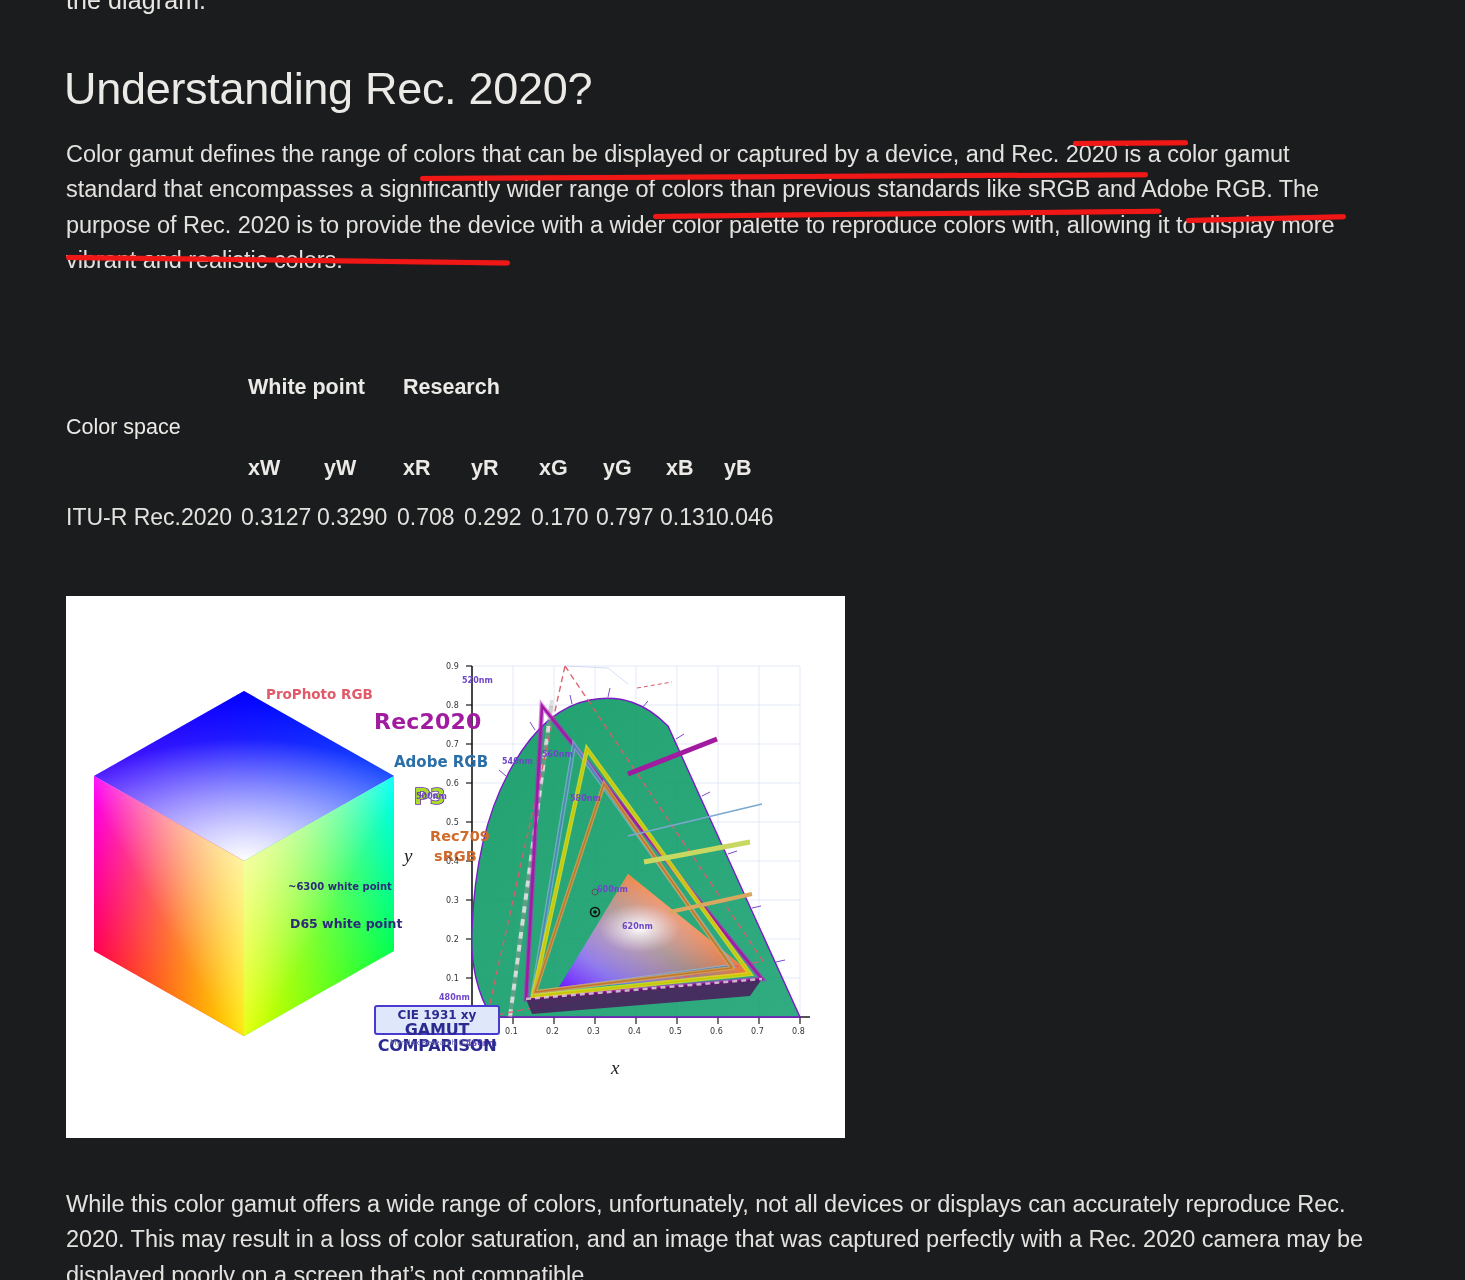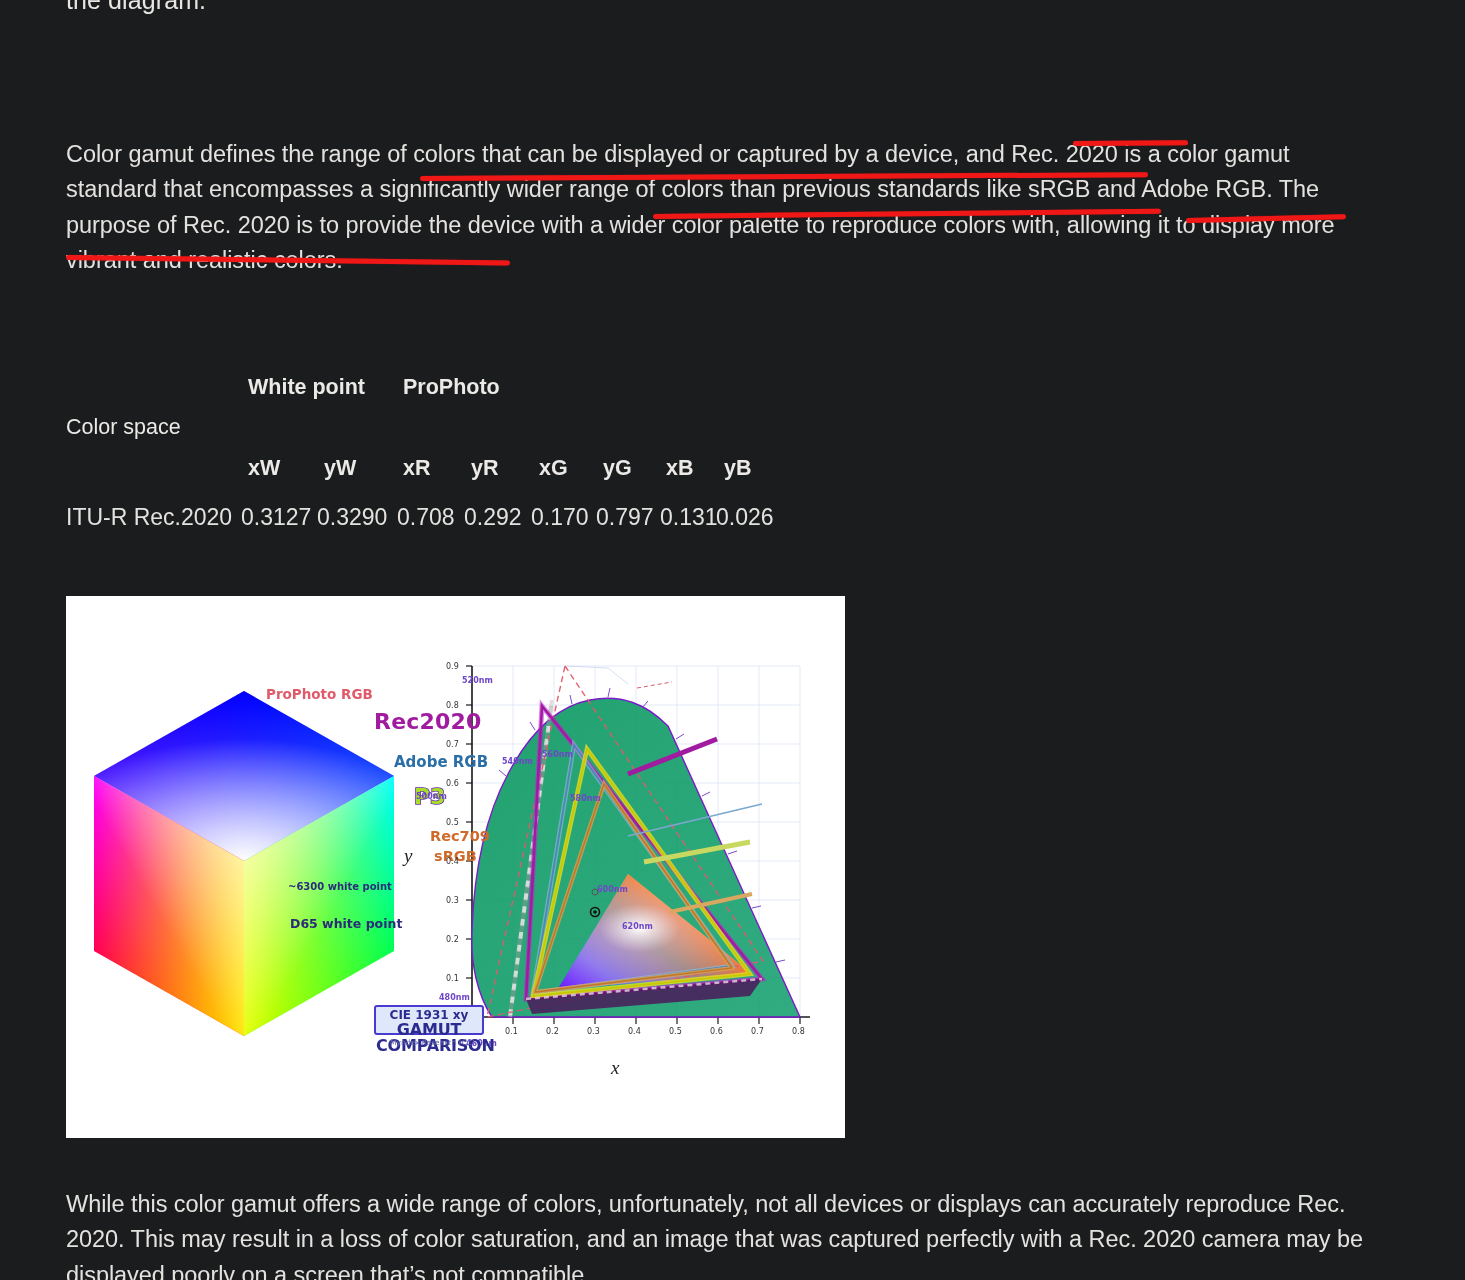--- a/index.html
+++ b/index.html
@@ -122,21 +122,21 @@
   .lbl-rec709   { font-size: 14.5px; font-weight: 600; color: #d06a2a; left: 729px; top: 829px; }
   .lbl-srgb     { font-size: 14.5px; font-weight: 600; color: #d06a2a; left: 733px; top: 849px; }
   .lbl-wp6300   { font-size: 10px; font-weight: 600; color: #2b2b7a; left: 588px; top: 881px; }
   .lbl-d65      { font-size: 12.5px; font-weight: bold; color: #2b2b7a; left: 589px; top: 916px; }
   .lbl-axis-y   { font-size: 19px; font-style: italic; font-family: "Liberation Serif", serif; color: #222; left: 435px; top: 846px; }
   .lbl-axis-x   { font-size: 19px; font-style: italic; font-family: "Liberation Serif", serif; color: #222; left: 610px; top: 1060px; }
   .wl { font-size: 8px; font-weight: 600; color: #6e46c8; }
 
   .legend-box {
     position: absolute; left: 674px; top: 1005px;
-    width: 110px; height: 30px;
+    width: 126px; height: 30px;
     background: #dfe8fb;
     border: 2px solid #4a3bd0;
     border-radius: 3px;
     text-align: center;
     line-height: 1.05;
     padding-top: 2px;
     font-family: "DejaVu Sans", sans-serif;
   }
   .legend-box .l1 { font-size: 12px; font-weight: 600; color: #2b2b8f; display:block; }
   .legend-box .l2 { font-size: 16px; font-weight: 700; color: #2b2b8f; display:block; letter-spacing: -0.2px; }
@@ -160,36 +160,37 @@
     letter-spacing: -0.05px;
   }
 </style>
 </head>
 <body>
 
 <div id="page">
 
   <div class="cutoff-line">the diagram.</div>
 
+  <h1 class="page-title">Understanding Rec. 2020?</h1>
 
   <p class="intro-para">Color gamut defines the range of colors that can be displayed or captured by a device, and Rec. 2020 is a color gamut standard that encompasses a significantly wider range of colors than previous standards like sRGB and Adobe RGB. The purpose of Rec. 2020 is to provide the device with a wider color palette to reproduce colors with, allowing it to display more vibrant and realistic colors.</p>
 
   <div id="underlines">
       <div class="uline" style="left: 1073px; top: 141px; width: 115px; height: 4.5px; background: rgb(240, 23, 23); transform: rotate(-0.4deg);"></div>
       <div class="uline" style="left: 420px; top: 176px; width: 728px; height: 4.5px; background: rgb(240, 23, 23); transform: rotate(-0.3deg);"></div>
       <div class="uline" style="left: 653px; top: 214px; width: 508px; height: 4.5px; background: rgb(240, 23, 23); transform: rotate(-0.6deg);"></div>
       <div class="uline" style="left: 1186px; top: 218px; width: 160px; height: 4.5px; background: rgb(240, 23, 23); transform: rotate(-1.4deg);"></div>
       <div class="uline" style="left: 66px; top: 255px; width: 444px; height: 4.5px; background: rgb(240, 23, 23); transform: rotate(0.7deg);"></div>
     </div>
 
 
   <div class="tbl">
     <div class="tbl-grouprow">
       <span class="cell-wp">White point</span>
-      <span class="cell-pr">ProPhoto</span>
+      <span class="cell-pr">Research</span>
     </div>
     <div class="tbl-cs">Color space</div>
     <div class="tbl-subrow" id="col-headers">
         <span style="left: 182px;">xW</span>
         <span style="left: 258px;">yW</span>
         <span style="left: 337px;">xR</span>
         <span style="left: 405px;">yR</span>
         <span style="left: 473px;">xG</span>
         <span style="left: 537px;">yG</span>
         <span style="left: 600px;">xB</span>
@@ -197,21 +198,21 @@
       </div>
     <div class="tbl-datarow" id="data-row-0">
         <span style="left: 0px;">ITU-R Rec.2020</span>
         <span style="left: 175px;">0.3127</span>
         <span style="left: 251px;">0.3290</span>
         <span style="left: 331px;">0.708</span>
         <span style="left: 398px;">0.292</span>
         <span style="left: 465px;">0.170</span>
         <span style="left: 530px;">0.797</span>
         <span style="left: 594px;">0.131</span>
-        <span style="left: 650px;">0.026</span>
+        <span style="left: 650px;">0.046</span>
       </div>
   </div>
 
   <div class="figure-card">
     <div class="fig-inner">
 
       <svg class="rgb-cube" viewBox="0 0 320 370" preserveAspectRatio="none">
         <defs>
 
           <linearGradient id="topA" x1="0" y1="1" x2="0.5" y2="0">

